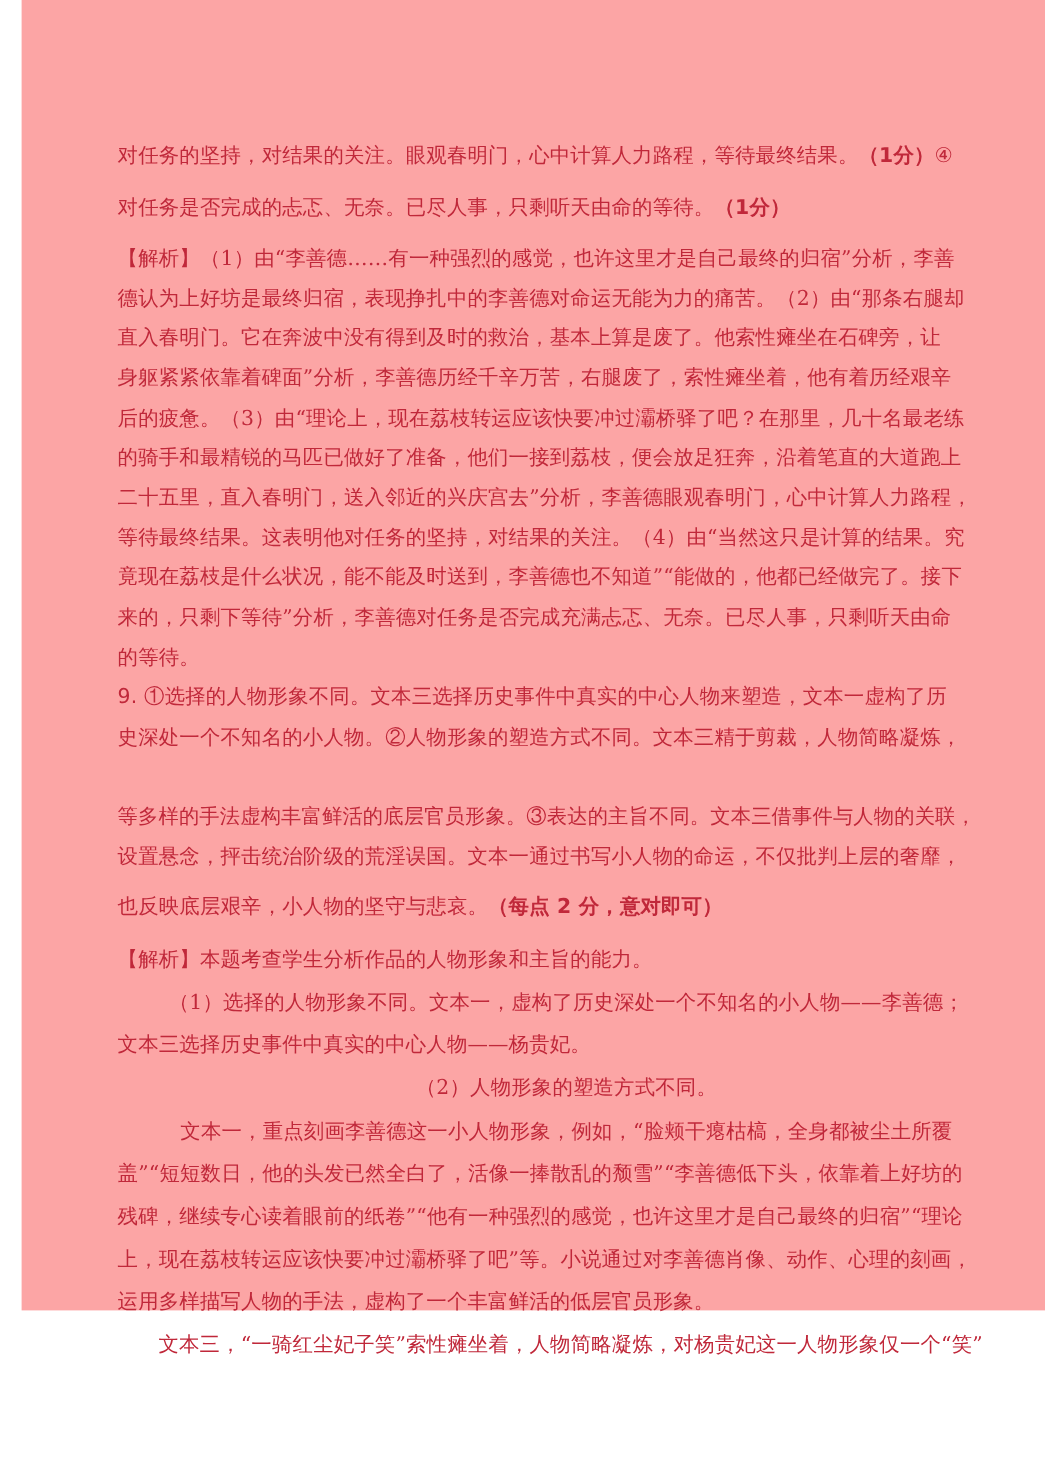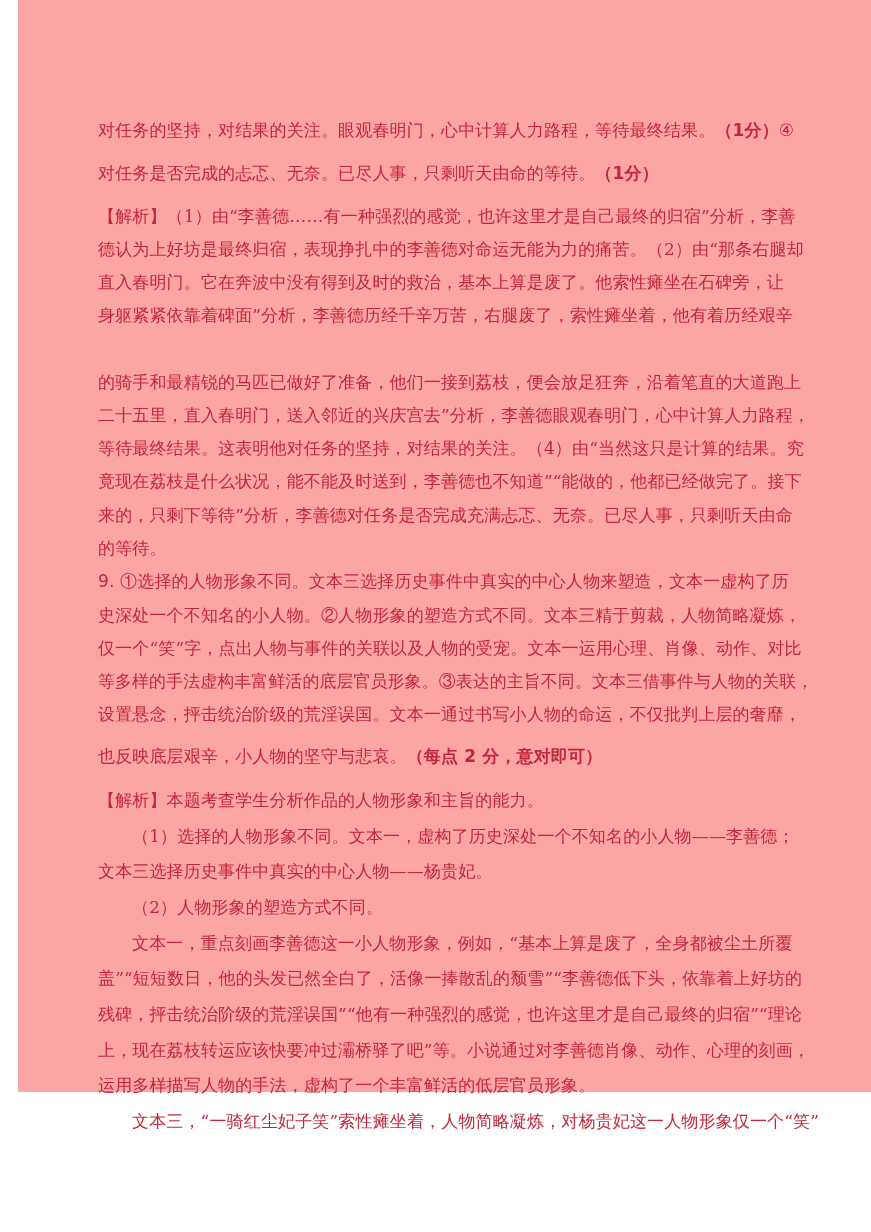--- a/index.html
+++ b/index.html
@@ -1,21 +1,21 @@
 <!DOCTYPE html>
 <html><head>
 <meta charset="utf-8">
 <style>
   html, body { margin:0; padding:0; background:#ffffff; }
   body { width:871px; height:1232px; position:relative; overflow:hidden;
          font-family:"DejaVu Serif","Liberation Serif",serif; color:#c0283a; }
   .page { position:absolute; left:18px; top:0; width:871px; height:1092px; background:#fca5a5; }
   .line { position:absolute; left:80px; width:715px; font-size:17px; line-height:22px;
           white-space:nowrap; letter-spacing:0.15px; }
-  .indent { left:114px; width:680px; }
+  .indent { left:114px; width:680px;text-align:center; }
   .bold { font-family:"DejaVu Sans","Liberation Sans",sans-serif; font-weight:bold; }
   .sans { font-family:"DejaVu Sans","Liberation Sans",sans-serif; }
   .bracket { font-family:"DejaVu Sans","Liberation Sans",sans-serif; }
 </style>
 </head>
 <body>
 
 <div class="page">
 
   <div class="line" style="top:119px;">
@@ -24,44 +24,44 @@
   <div class="line" style="top:162px;">
     <span>对任务是否完成的忐忑、无奈。已尽人事，只剩听天由命的等待。</span><span class="bold">（1分）</span>
   </div>
 
   <div class="line" style="top:205px;">
     <span class="bracket">【解析】</span><span>（1）由“李善德……有一种强烈的感觉，也许这里才是自己最终的归宿”分析，李善</span>
   </div>
   <div class="line" style="top:238px;">德认为上好坊是最终归宿，表现挣扎中的李善德对命运无能为力的痛苦。（2）由“那条右腿却</div>
   <div class="line" style="top:271px;">直入春明门。它在奔波中没有得到及时的救治，基本上算是废了。他索性瘫坐在石碑旁，让</div>
   <div class="line" style="top:304px;">身躯紧紧依靠着碑面”分析，李善德历经千辛万苦，右腿废了，索性瘫坐着，他有着历经艰辛</div>
+  <div class="line" style="top:338px;">后的疲惫。（3）由“理论上，现在荔枝转运应该快要冲过灞桥驿了吧？在那里，几十名最老练</div>
   <div class="line" style="top:371px;">的骑手和最精锐的马匹已做好了准备，他们一接到荔枝，便会放足狂奔，沿着笔直的大道跑上</div>
   <div class="line" style="top:404px;">二十五里，直入春明门，送入邻近的兴庆宫去”分析，李善德眼观春明门，心中计算人力路程，</div>
   <div class="line" style="top:437px;">等待最终结果。这表明他对任务的坚持，对结果的关注。（4）由“当然这只是计算的结果。究</div>
   <div class="line" style="top:504px;">来的，只剩下等待”分析，李善德对任务是否完成充满忐忑、无奈。已尽人事，只剩听天由命</div>
   <div class="line" style="top:470px;">竟现在荔枝是什么状况，能不能及时送到，李善德也不知道”“能做的，他都已经做完了。接下</div>
   <div class="line" style="top:537px;">的等待。</div>
 
   <div class="line" style="top:570px;">
     <span class="sans">9.</span> <span>①选择的人物形象不同。文本三选择历史事件中真实的中心人物来塑造，文本一虚构了历</span>
   </div>
   <div class="line" style="top:604px;">史深处一个不知名的小人物。②人物形象的塑造方式不同。文本三精于剪裁，人物简略凝炼，</div>
-  <div class="line" style="top:637px;">仅一个“笑”字，点出人物与事件的关联以及人物的受宠。文本一运用心理、肖像、动作、对比</div>
   <div class="line" style="top: 670px; transform-origin: left top; transform: scaleX(0.9931);">等多样的手法虚构丰富鲜活的底层官员形象。③表达的主旨不同。文本三借事件与人物的关联，</div>
   <div class="line" style="top:703px;">设置悬念，抨击统治阶级的荒淫误国。文本一通过书写小人物的命运，不仅批判上层的奢靡，</div>
   <div class="line" style="top:745px;">
     <span>也反映底层艰辛，小人物的坚守与悲哀。</span><span class="bold">（每点 2 分，意对即可）</span>
   </div>
 
   <div class="line" style="top:789px;">
     <span class="bracket">【解析】</span><span>本题考查学生分析作品的人物形象和主旨的能力。</span>
   </div>
   <div class="line indent" style="top:825px;">（1）选择的人物形象不同。文本一，虚构了历史深处一个不知名的小人物——李善德；</div>
   <div class="line" style="top:860px;">文本三选择历史事件中真实的中心人物——杨贵妃。</div>
   <div class="line indent" style="top:896px;">（2）人物形象的塑造方式不同。</div>
-  <div class="line indent" style="top:932px;">文本一，重点刻画李善德这一小人物形象，例如，“基本上算是废了，全身都被尘土所覆</div>
+  <div class="line indent" style="top:932px;">文本一，重点刻画李善德这一小人物形象，例如，“脸颊干瘪枯槁，全身都被尘土所覆</div>
   <div class="line" style="top:967px;">盖”“短短数日，他的头发已然全白了，活像一捧散乱的颓雪”“李善德低下头，依靠着上好坊的</div>
-  <div class="line" style="top:1003px;">残碑，抨击统治阶级的荒淫误国”“他有一种强烈的感觉，也许这里才是自己最终的归宿”“理论</div>
+  <div class="line" style="top:1003px;">残碑，继续专心读着眼前的纸卷”“他有一种强烈的感觉，也许这里才是自己最终的归宿”“理论</div>
   <div class="line" style="top:1039px;">上，现在荔枝转运应该快要冲过灞桥驿了吧”等。小说通过对李善德肖像、动作、心理的刻画，</div>
   <div class="line" style="top:1074px;">运用多样描写人物的手法，虚构了一个丰富鲜活的低层官员形象。</div>
   <div class="line indent" style="top:1110px;">文本三，“一骑红尘妃子笑”索性瘫坐着，人物简略凝炼，对杨贵妃这一人物形象仅一个“笑”</div>
 
 </div>
 
 </body></html>

